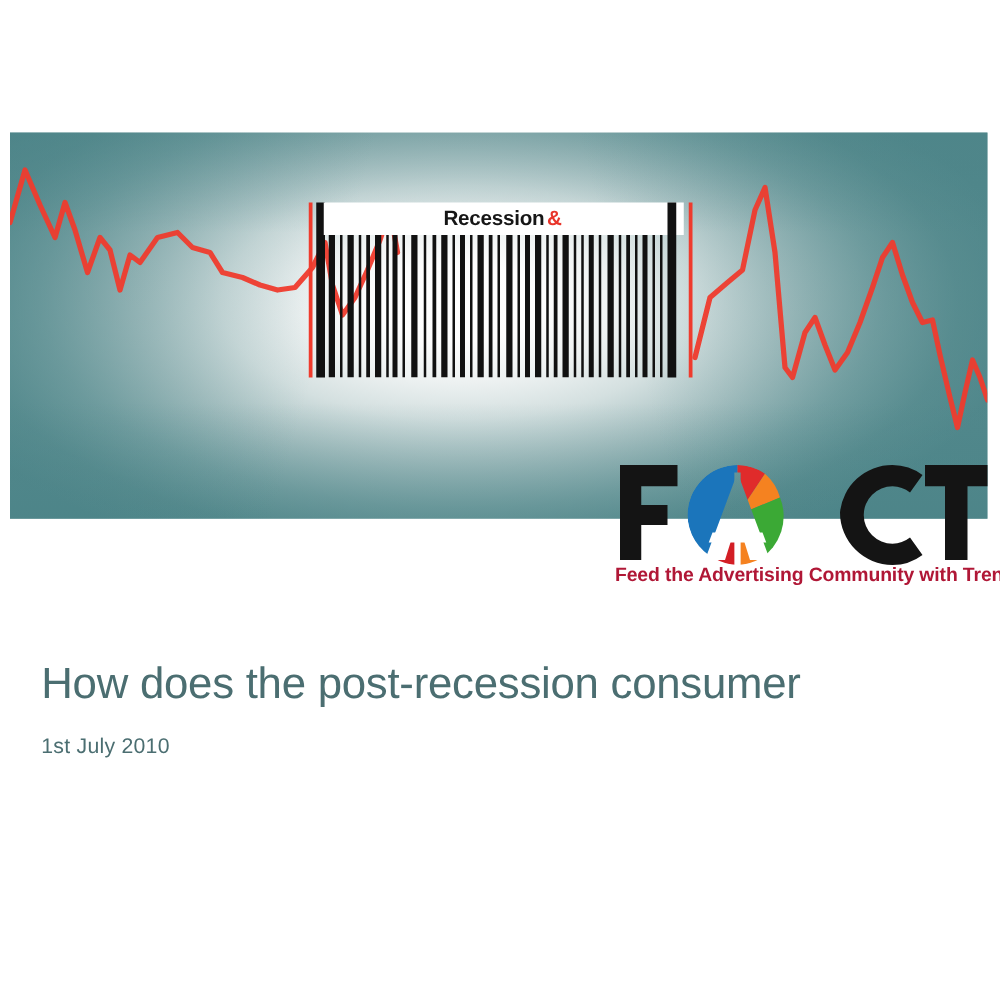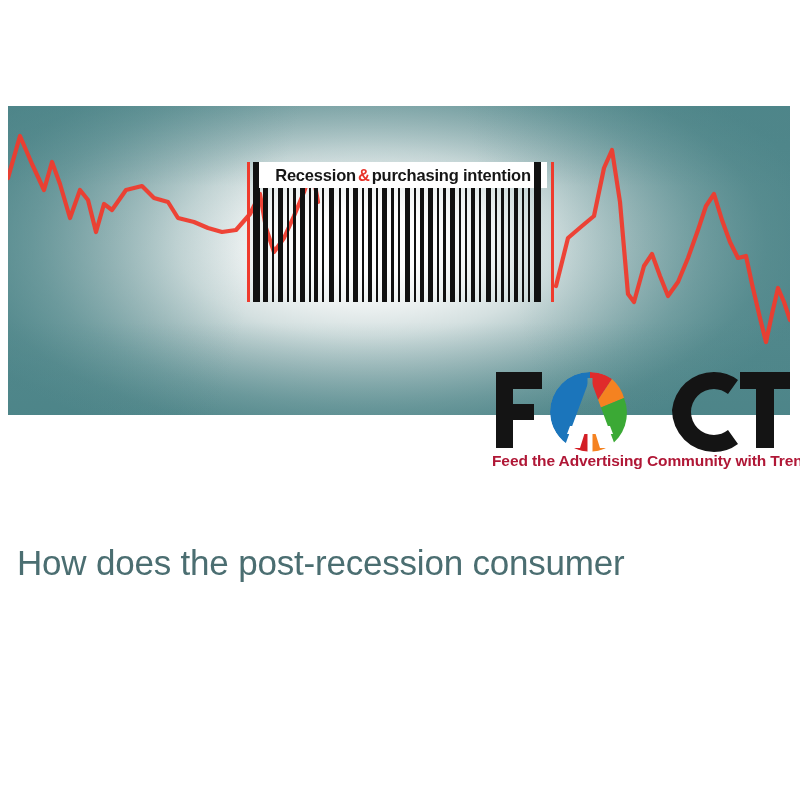--- a/index.html
+++ b/index.html
@@ -127,24 +127,23 @@
     font-weight: bold;
     font-size: 15.5px;
     color: #b01736;
     letter-spacing: -0.1px;
     white-space: nowrap;
   }
 
   
   #title-block {
     position: absolute;
-    left: 17px;
+    left: 33px;
     top: 524px;
     width: 730px;
-    margin-top: 16px;
   }
   #deck-title {
     font-family: "Liberation Sans", sans-serif;
     font-size: 35px;
     line-height: 45px;
     font-weight: normal;
     color: #4b6e71;
     margin: 0;
     letter-spacing: -0.2px;
   }
@@ -174,21 +173,20 @@
               776,196 782,214" fill="none" stroke="#ef3b2d" stroke-width="4.2" stroke-linejoin="round" stroke-linecap="round" opacity="0.95"></polyline>
   </svg>
 
   <div id="barcode-block" style="left:237px; top:56px;">
     <div class="bcode-red-left"></div>
     <div class="bcode-edge" style="left:8px;"></div>
 
     <div id="barcode-label">
       <span>Recession</span>
       <span class="amp">&amp;</span>
-      <span>purchasing intention</span>
     </div>
 
     <svg id="barcode-bars" viewBox="0 0 288 114" preserveAspectRatio="none">
       <g fill="#111111">
         <rect x="4" y="0" width="5" height="114"></rect>
         <rect x="13" y="0" width="2" height="114"></rect>
         <rect x="19" y="0" width="5" height="114"></rect>
         <rect x="28" y="0" width="2" height="114"></rect>
         <rect x="34" y="0" width="3" height="114"></rect>
         <rect x="41" y="0" width="5" height="114"></rect>
@@ -291,13 +289,14 @@
     </g>
   </svg>
 
   <div id="fact-tagline">Feed the Advertising Community with Trends</div>
 </div>
 
 <div id="title-block">
   <h1 id="deck-title">
     <span>How does the post-recession consumer</span><br>
   </h1>
+  <div id="deck-date">1st July 2010</div>
 </div>
 
 </body></html>

